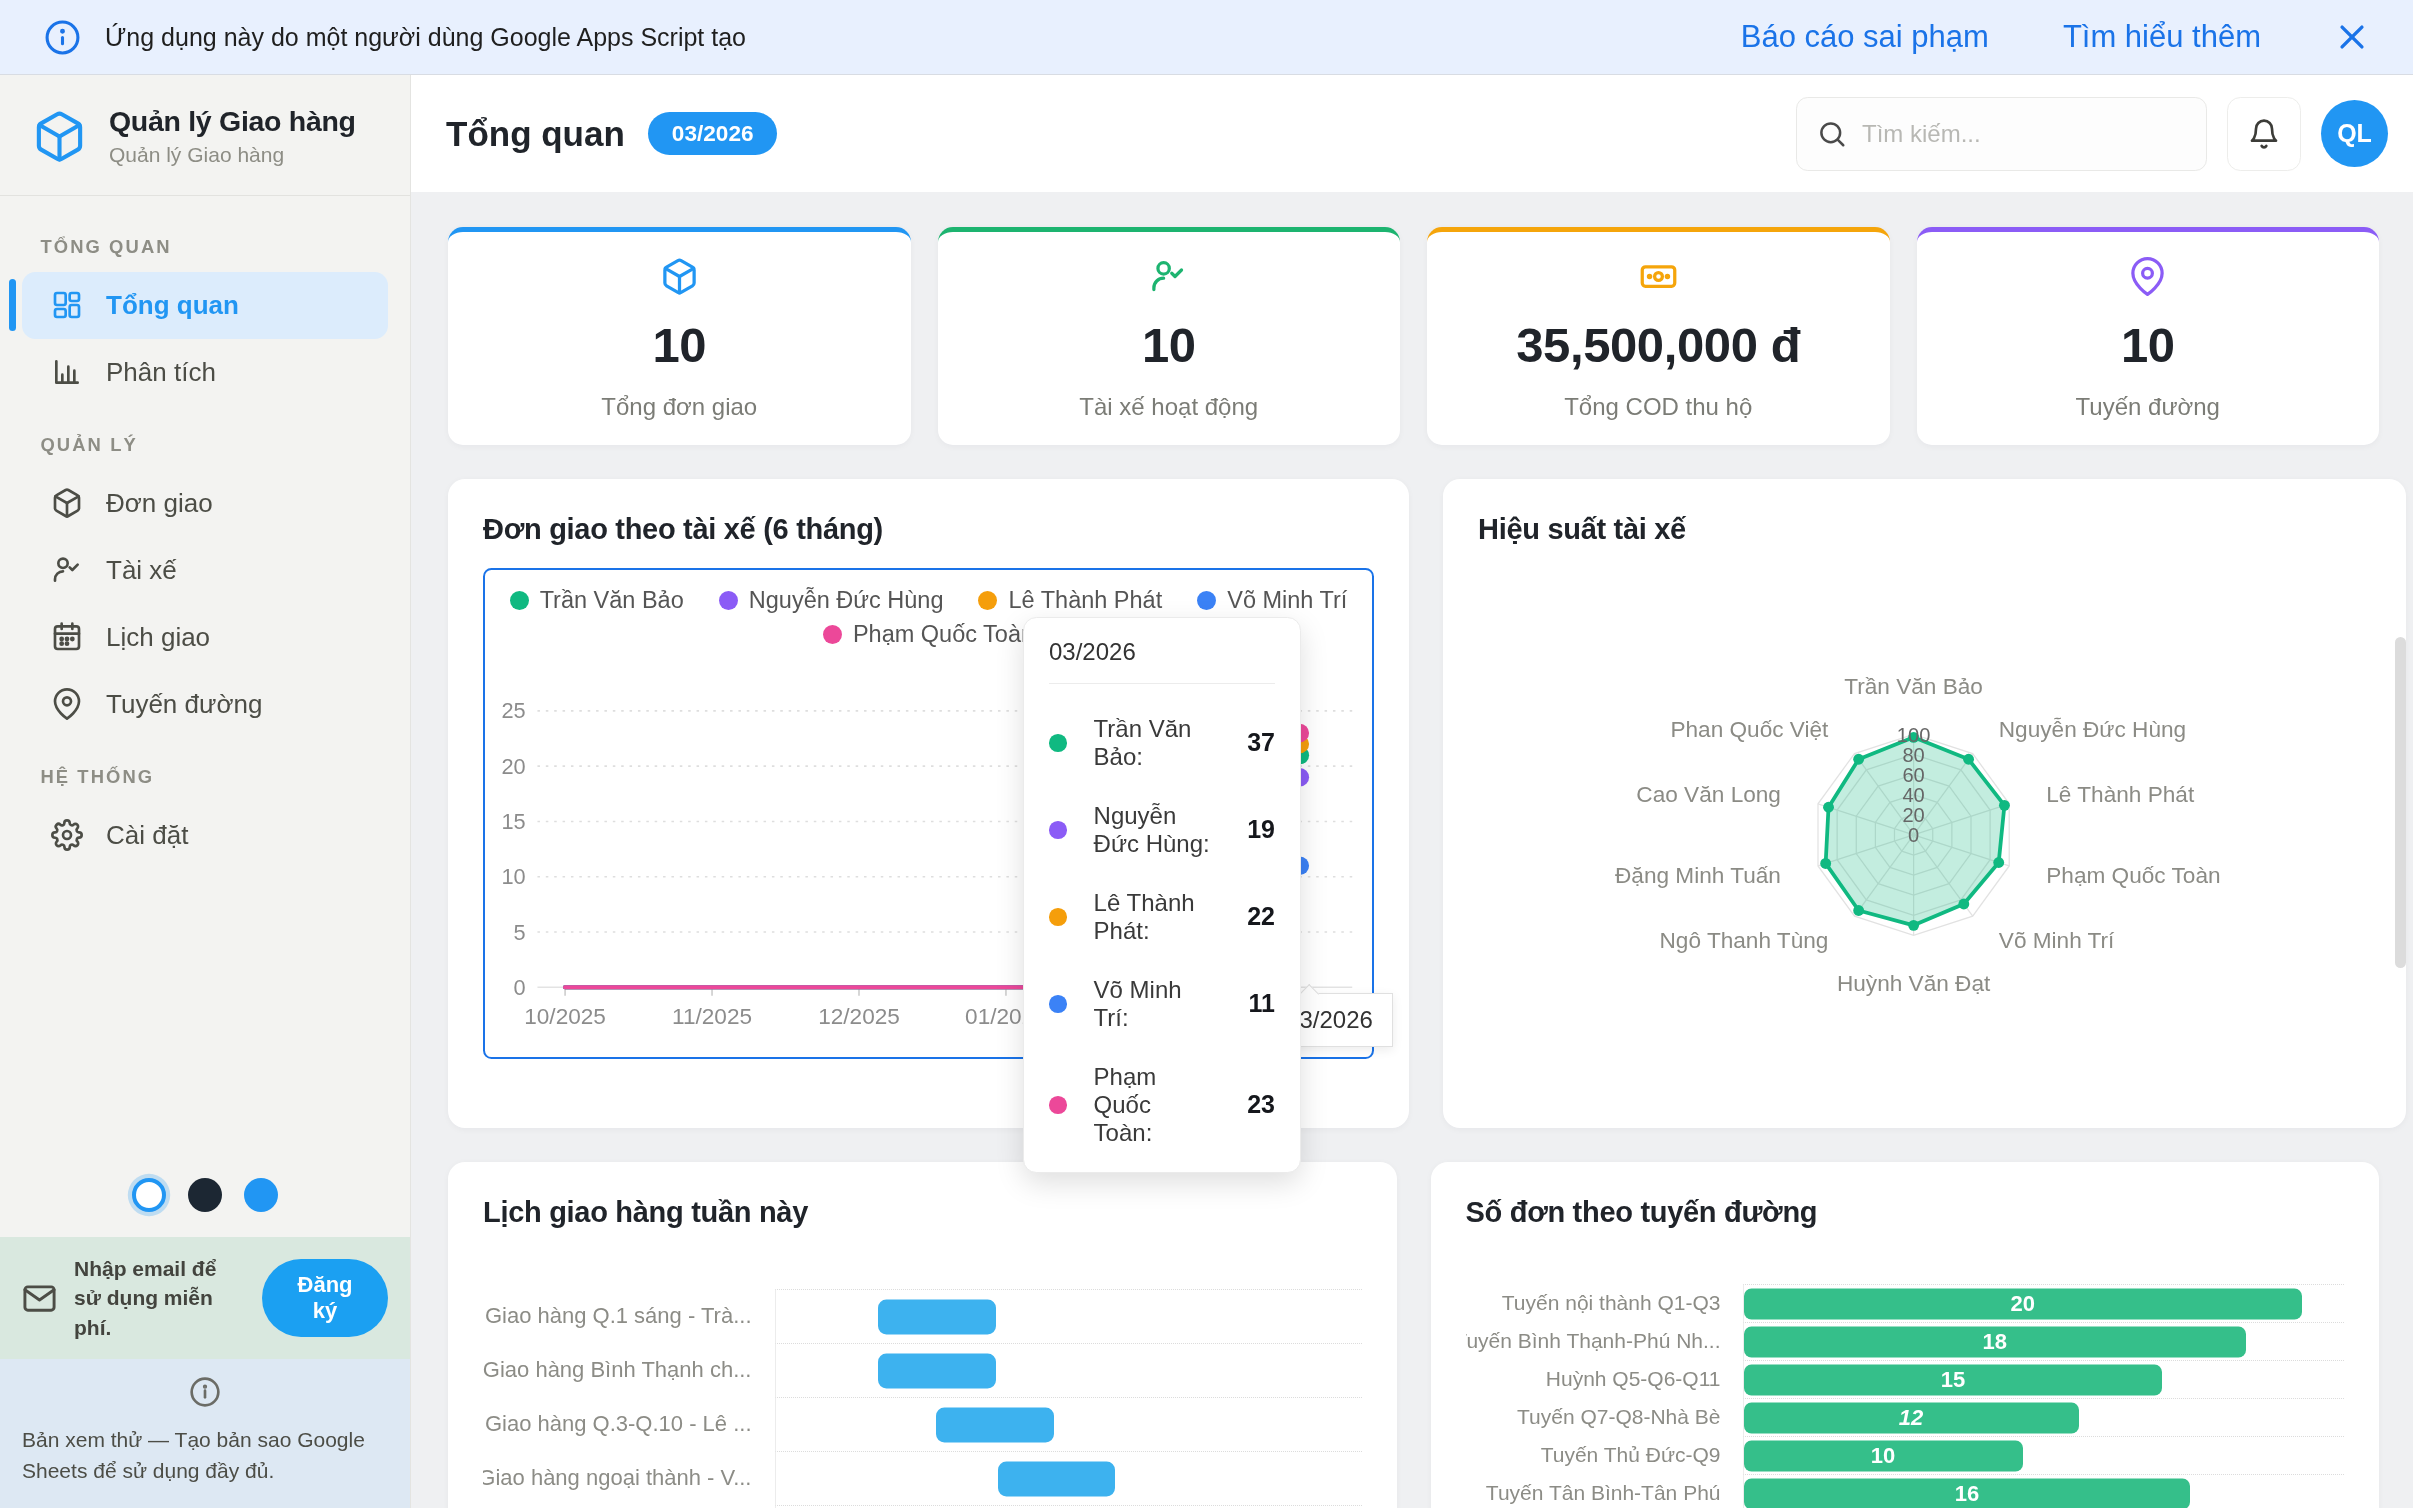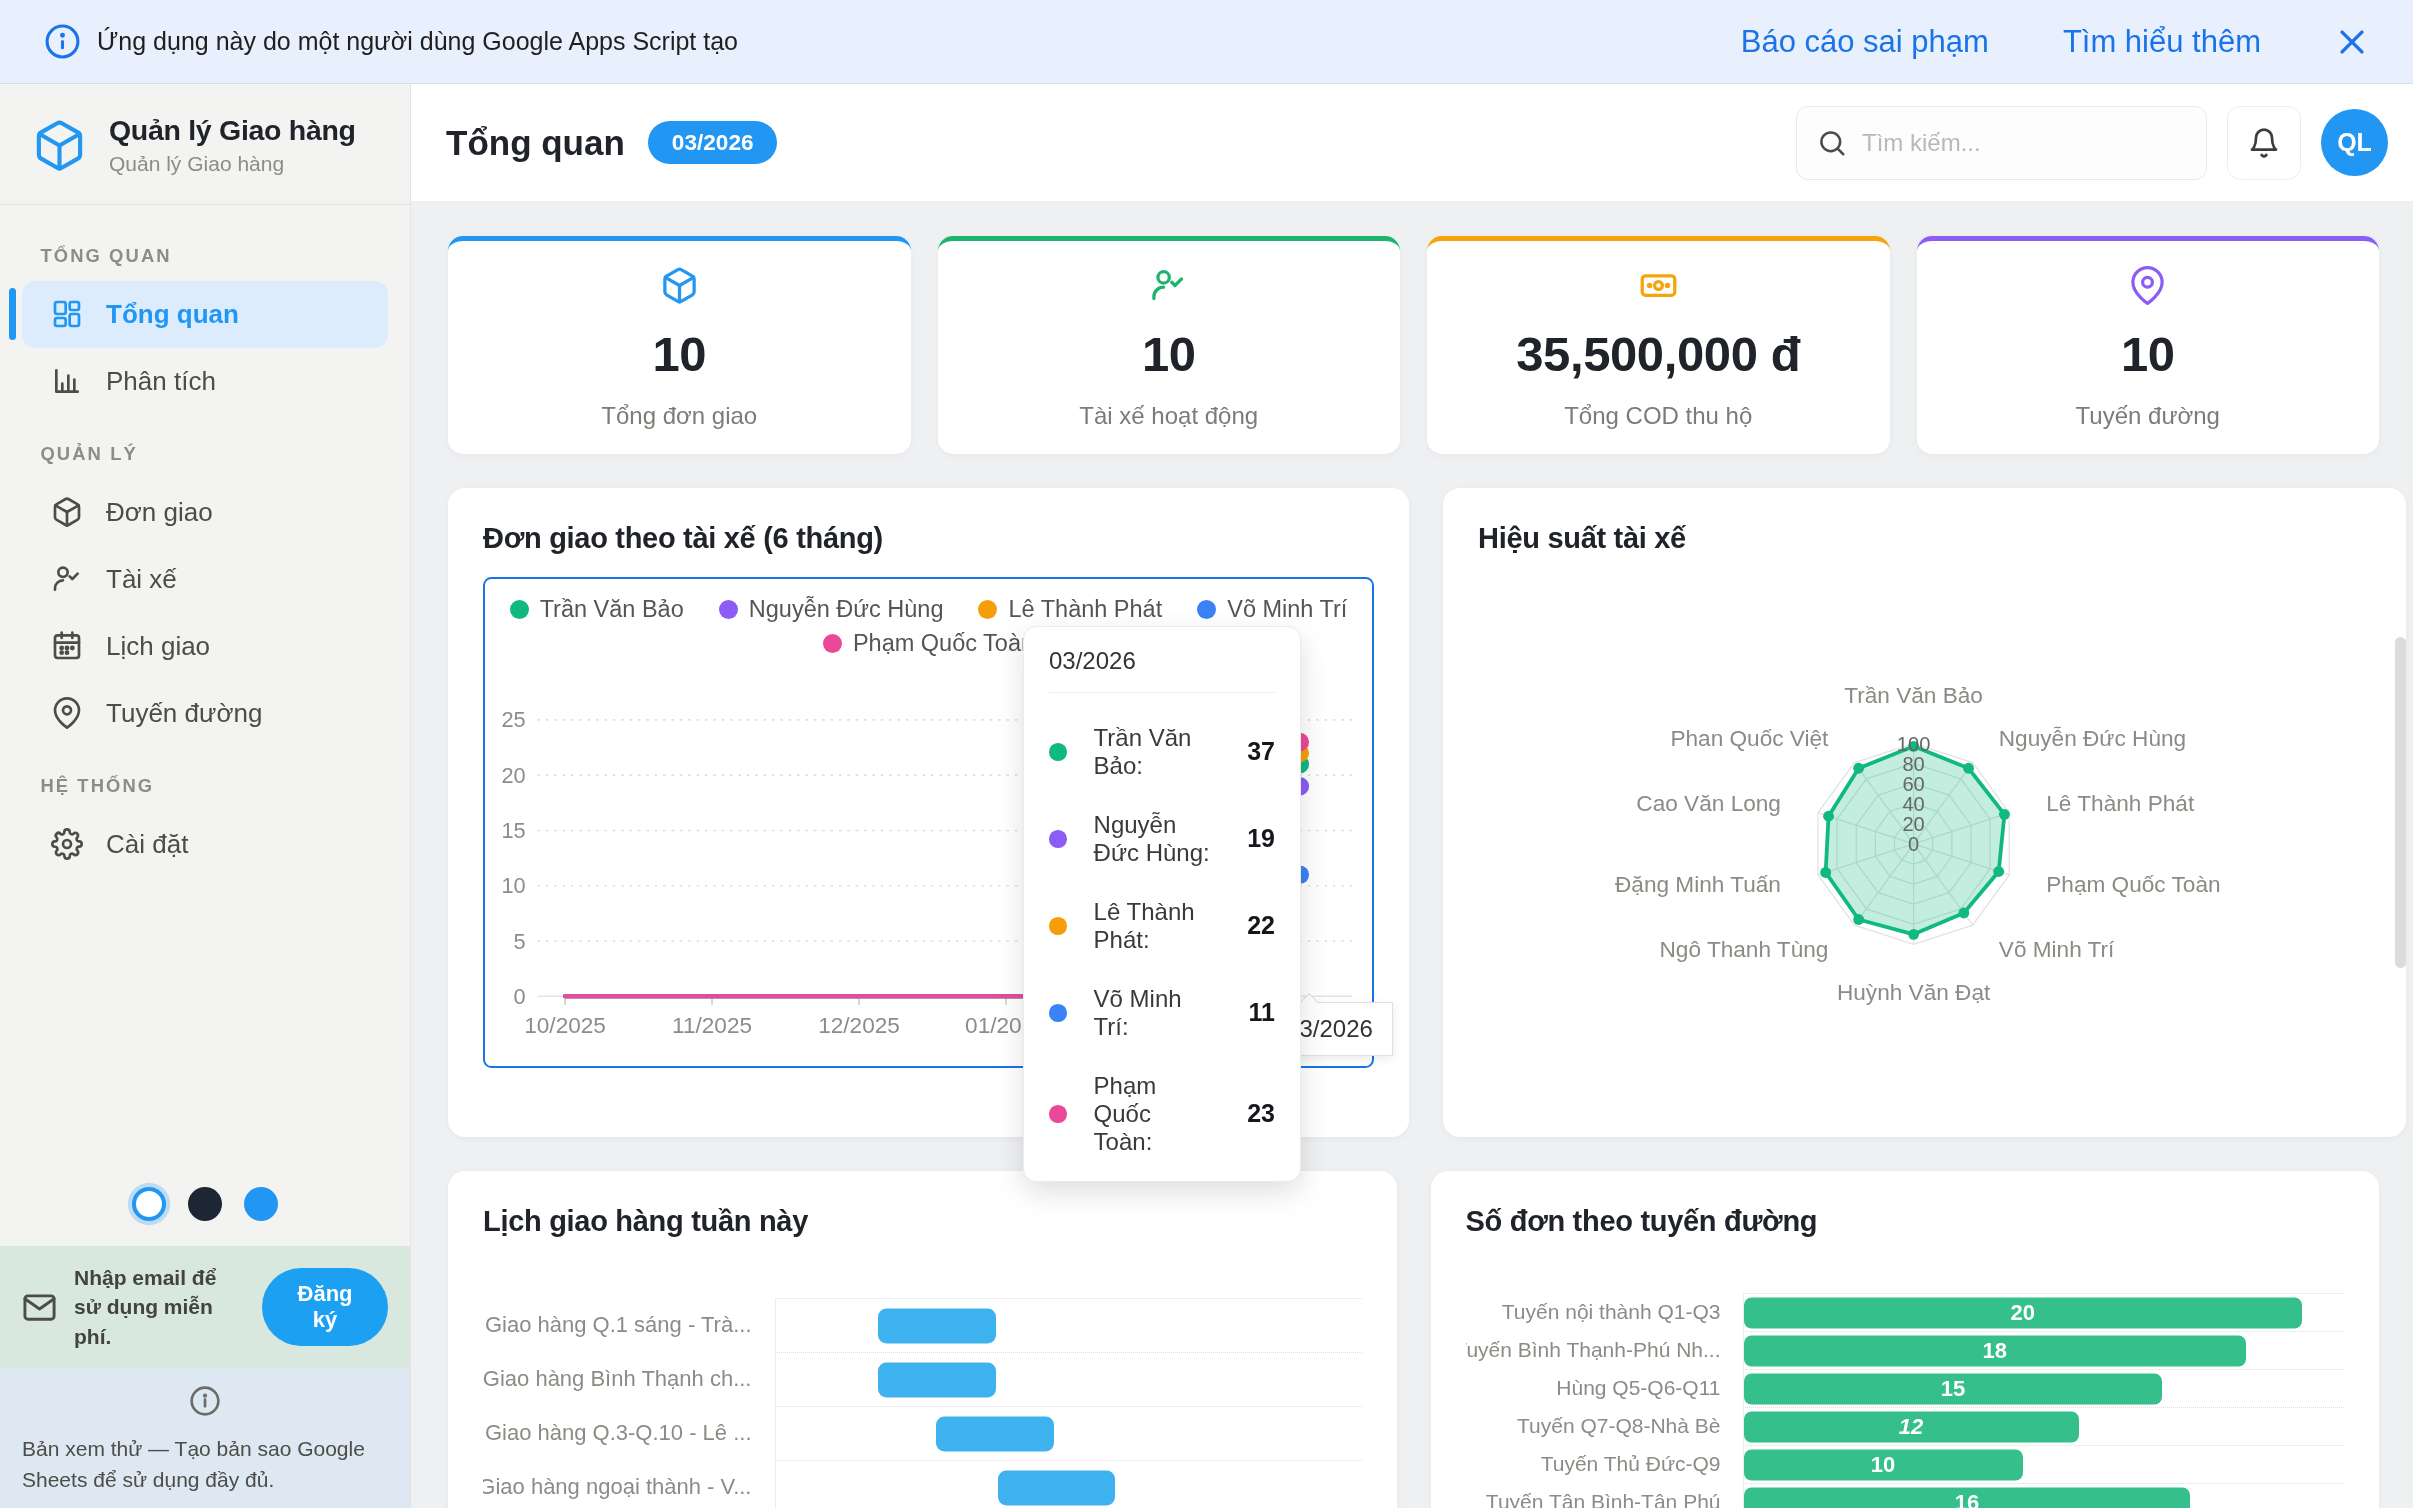--- a/index.html
+++ b/index.html
@@ -1,19 +1,19 @@
 <!DOCTYPE html>
 <html style="font-size:13.4px"><head>
 <meta charset="utf-8">
 <style>
   * { margin:0; padding:0; box-sizing:border-box; }
   html,body { width:2413px; height:1508px; overflow:hidden; font-family:"Liberation Sans", sans-serif; background:#fff; }
 
   
-  .notice { height:84px; background:#e8f0fe; display:flex; align-items:center; padding:0 44px; gap:16px; border-bottom:0.8px solid #d8dce3;}
+  .notice { height:75px; background:#e8f0fe; display:flex; align-items:center; padding:0 44px; gap:24px; border-bottom:0.8px solid #d8dce3;}
   .notice-text { font-size:25px; color:#1f1f1f; }
   .notice-right { margin-left:auto; display:flex; align-items:center; gap:74px; }
   .notice-link { font-size:31px; color:#1a73e8; font-weight:400; cursor:pointer; }
   .icon { display:inline-flex; align-items:center; justify-content:center; }
   .icon svg { display:block; }
 
   .app { display:flex; height:1433px; }
 
   
   .sidebar { width:411px; background:#f3f3f1; border-right:0.8px solid #e4e4e1; display:flex; flex-direction:column; }
@@ -527,21 +527,21 @@
               </div>
               <div class="b-row">
                 <div class="b-label">Tuyến Bình Thạnh-Phú Nh...</div>
                 <div class="b-track">
                   <div class="b-bar" style="left: 0%; width: 83.7%; background: rgb(53, 191, 138);">
                     <span class="b-val">18</span>
                   </div>
                 </div>
               </div>
               <div class="b-row">
-                <div class="b-label">Hùng Q5-Q6-Q11</div>
+                <div class="b-label">Huỳnh Q5-Q6-Q11</div>
                 <div class="b-track">
                   <div class="b-bar" style="left: 0%; width: 69.75%; background: rgb(53, 191, 138);">
                     <span class="b-val">15</span>
                   </div>
                 </div>
               </div>
               <div class="b-row">
                 <div class="b-label">Tuyến Q7-Q8-Nhà Bè</div>
                 <div class="b-track">
                   <div class="b-bar" style="left: 0%; width: 55.8%; background: rgb(53, 191, 138); font-style: italic;">

